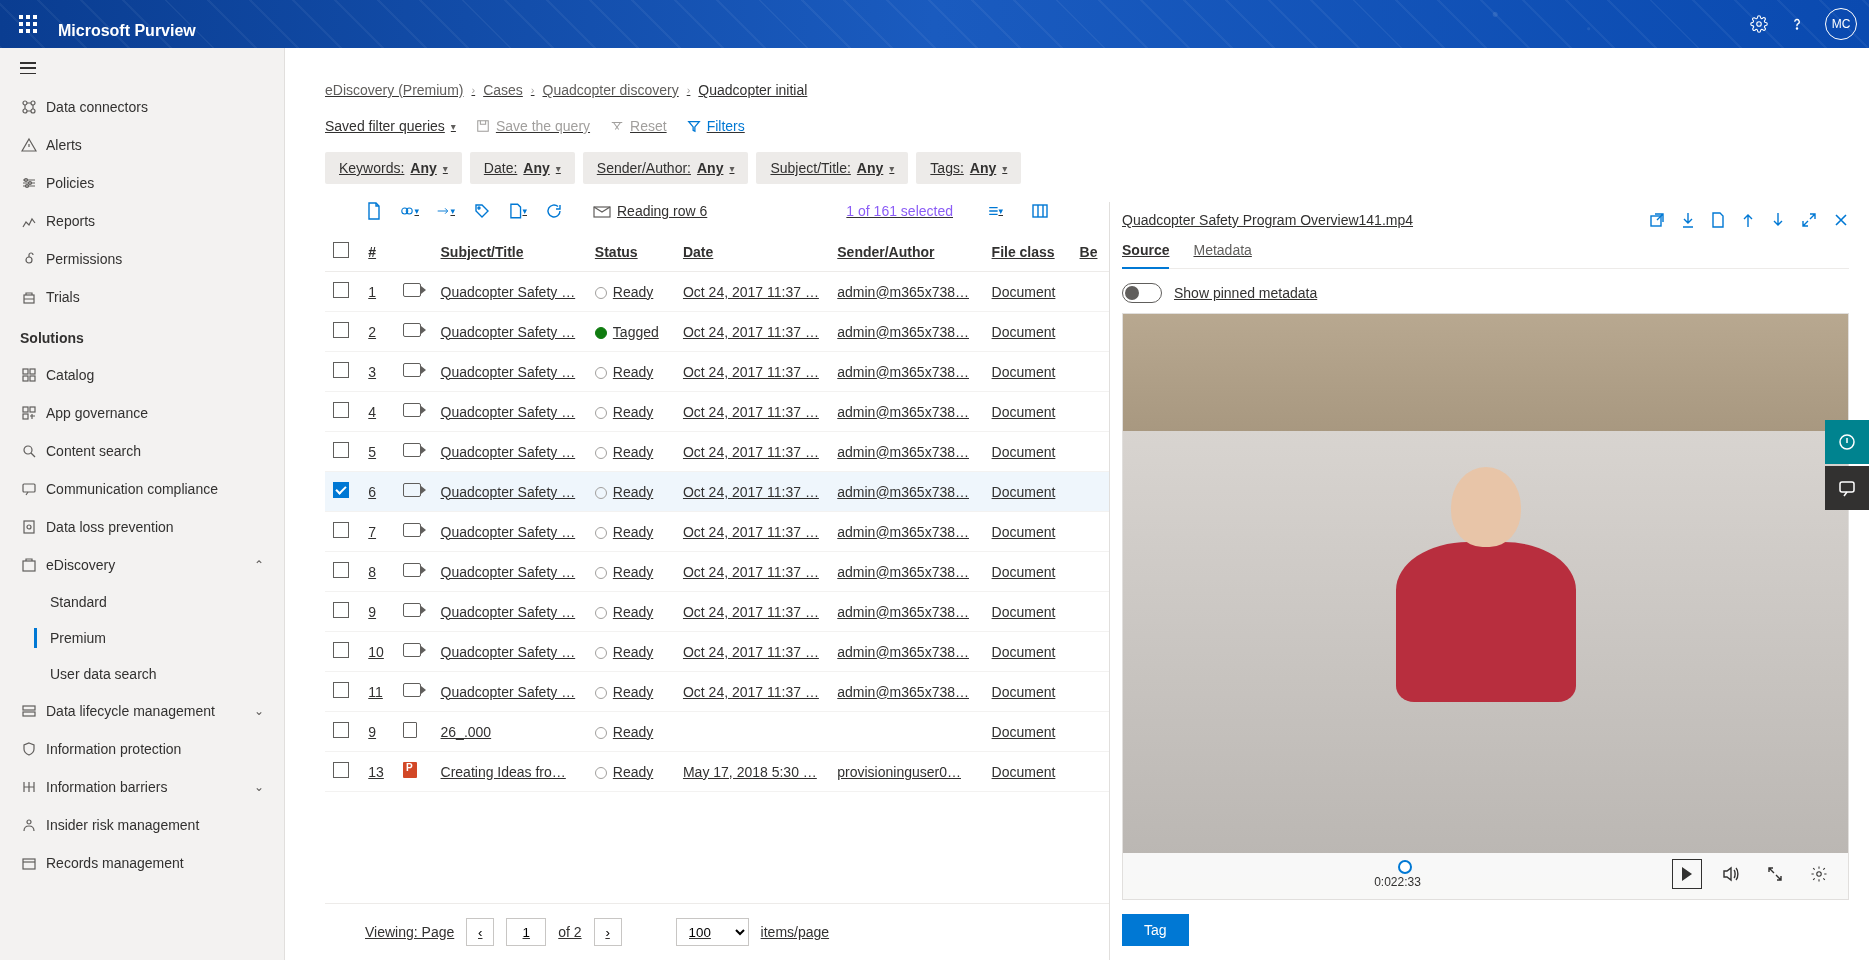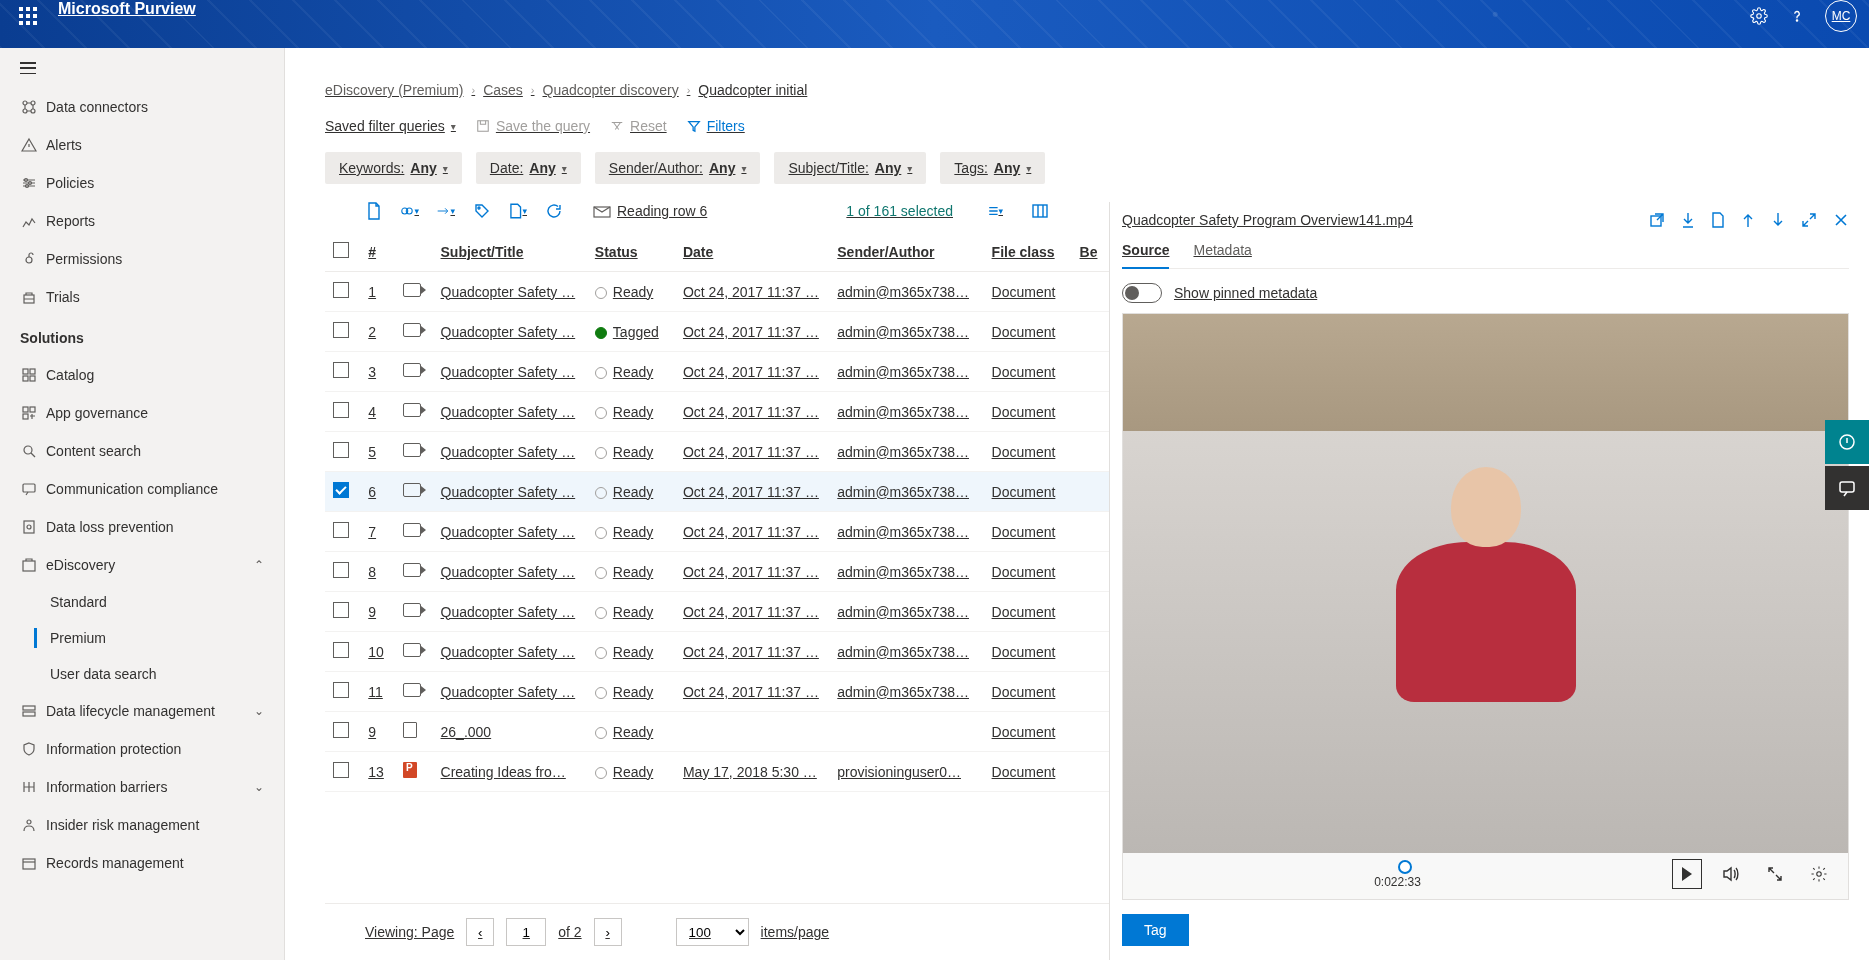--- a/index.html
+++ b/index.html
@@ -1,19 +1,19 @@
 <!DOCTYPE html>
 <html><head>
 <meta charset="utf-8">
 <style>
 * { box-sizing: border-box; margin: 0; padding: 0; font-family: "Segoe UI", -apple-system, sans-serif; }
 body { width: 1869px; height: 960px; overflow: hidden; background: #fff; font-size: 14px; color: #323130; }
 
 
-.top-header { height: 48px; background: linear-gradient(90deg, #0a3d91 0%, #1a5bbf 50%, #0a4ab0 100%); display: flex; align-items: flex-start; color: #fff; padding: 0 12px; position: relative; text-decoration: underline; }
+.top-header { height: 48px; background: linear-gradient(90deg, #0a3d91 0%, #1a5bbf 50%, #0a4ab0 100%); display: flex; align-items: flex-end; color: #fff; padding: 8px 12px; position: relative; }
 .top-header::before { content: ""; position: absolute; inset: 0; background-image: repeating-linear-gradient(45deg, rgba(255,255,255,0.05) 0, rgba(255,255,255,0.05) 2px, transparent 2px, transparent 30px), radial-gradient(circle at 80% 30%, rgba(255,255,255,0.1) 2px, transparent 3px), radial-gradient(circle at 85% 60%, rgba(255,255,255,0.08) 1px, transparent 2px); pointer-events:none; }
 .waffle { width: 32px; height: 32px; display: grid; grid-template-columns: repeat(3,4px); grid-template-rows: repeat(3,4px); gap: 3px; align-content: center; justify-content: center; cursor: pointer; }
 .waffle span { background: #fff; }
 .app-title { font-weight: 600; font-size: 16px; margin-left: 14px; }
 .top-header-right { margin-left: auto; display: flex; align-items: center; gap: 18px; z-index:1; }
 .top-icon { width: 20px; height: 20px; display:flex; align-items:center; justify-content:center; cursor:pointer; }
 .avatar-circle { width: 32px; height: 32px; border: 1px solid #fff; border-radius: 50%; display:flex; align-items:center; justify-content:center; font-size:12px; }
 
 
 .left-nav { position: absolute; top: 48px; left: 0; bottom: 0; width: 285px; background: #f3f2f1; border-right: 1px solid #e1dfdd; overflow-y: auto; }
@@ -33,28 +33,28 @@
 .breadcrumb-row { padding: 34px 40px 20px; font-size: 14px; color:#605e5c; display:flex; align-items:center; gap:8px; }
 .breadcrumb-row .crumb { cursor:pointer; }
 .breadcrumb-row .crumb.current { color:#323130; }
 .breadcrumb-chev { font-size:11px; color:#a19f9d; }
 
 .toolbar-row1 { padding: 0 40px 18px; display:flex; align-items:center; gap:20px; font-size:14px; color:#323130; }
 .toolbar-item { display:flex; align-items:center; gap:6px; cursor:pointer; }
 .toolbar-item.disabled { color:#a19f9d; }
 .tb-chev { font-size:10px; color:#605e5c; }
 
-.filter-pills { padding: 0 40px 18px; display:flex; gap:14px; }
+.filter-pills { padding: 0 40px 18px; display:flex; gap:8px; }
 .pill { background:#edebe9; padding:8px 14px; border-radius:2px; display:flex; align-items:center; gap:6px; cursor:pointer; font-size:14px; }
 .pill .val { font-weight:600; }
 
 .action-row { padding: 0 40px 12px; display:flex; align-items:center; gap:18px; }
 .action-icon { color:#0078d4; cursor:pointer; width:18px; height:18px; display:flex; align-items:center; justify-content:center; }
 .reading-status { margin-left:12px; color:#323130; display:flex; align-items:center; gap:6px; }
-.selected-count { margin-left: auto; color:#0f766e; }
+.selected-count { margin-left: auto; color:#8b5cf6; }
 
 
 .content-split { flex:1; display:flex; min-height:0; }
 .grid-pane { flex: 1; display:flex; flex-direction:column; min-width:0; padding: 0 0 0 40px; }
 .detail-pane { width: 760px; border-left:1px solid #e1dfdd; display:flex; flex-direction:column; padding: 0 20px 0 12px; }
 
 
 .table-wrap { flex:1; overflow:auto; position:relative; }
 table.grid { border-collapse:collapse; width:100%; font-size:14px; }
 table.grid th { text-align:left; font-weight:600; padding:10px 8px; border-bottom:1px solid #edebe9; color:#323130; white-space:nowrap; }

